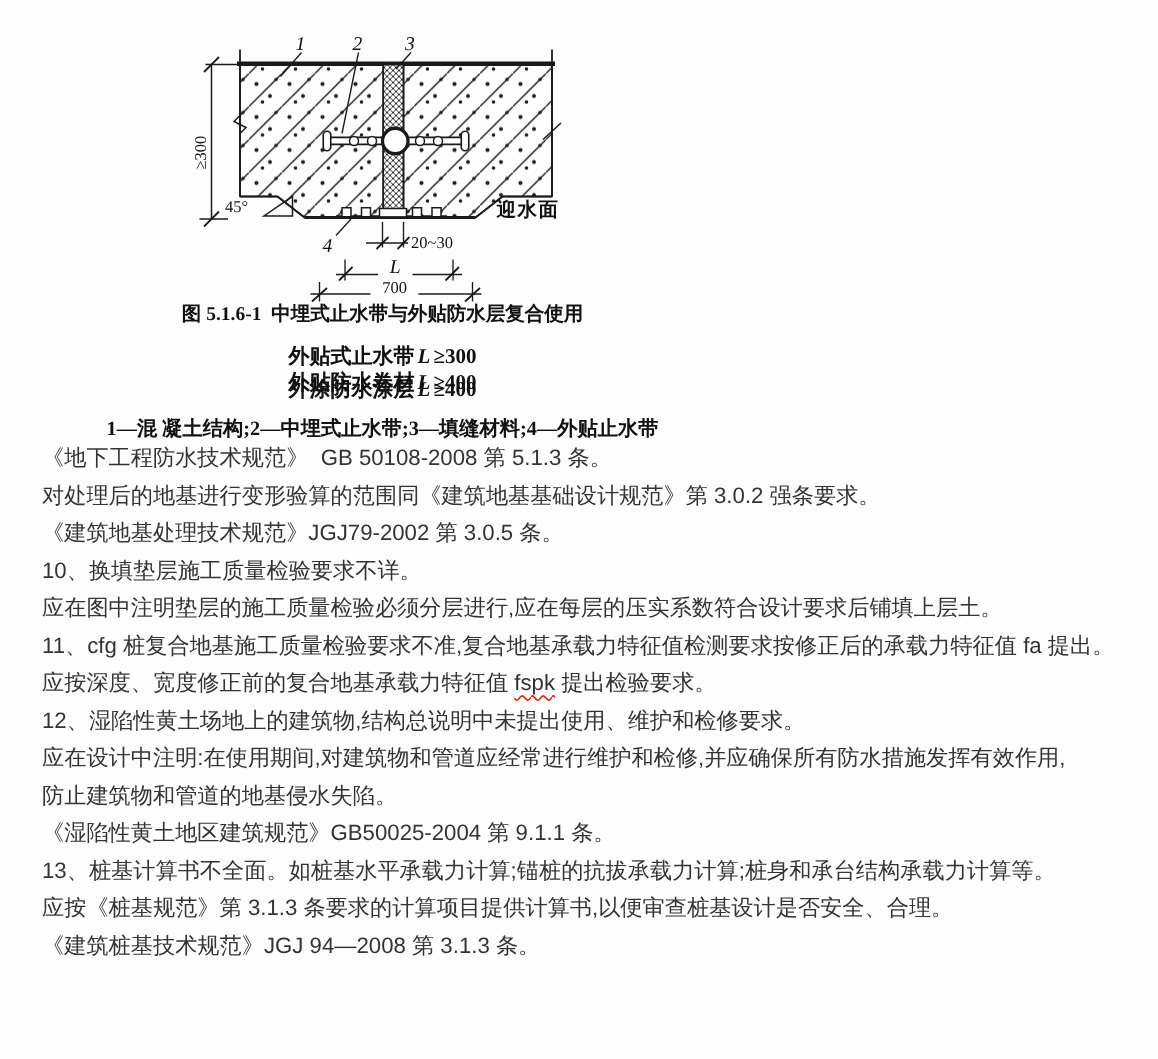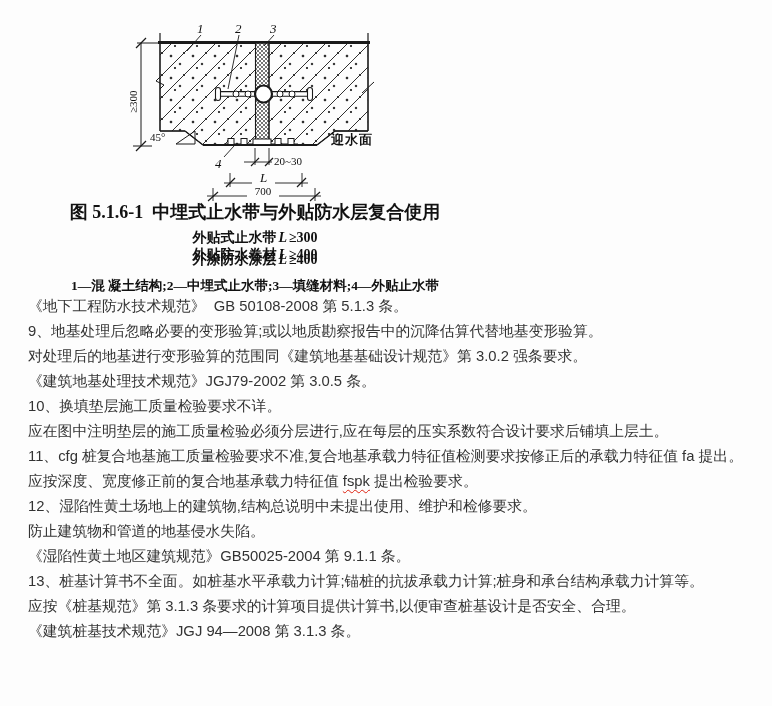--- a/index.html
+++ b/index.html
@@ -5,21 +5,21 @@
   html,body{margin:0;padding:0;}
   .page{position:relative;width:772px;height:706px;background:#fdfdfd;overflow:hidden;
         font-family:"Liberation Sans",sans-serif;color:#333;}
   .figure{position:absolute;left:100px;top:5px;}
   .figure text{font-family:"Liberation Serif",serif;fill:#111;}
   .figure .lbl{font-size:13px;font-style:italic;}
   .figure .dim{font-size:11px;}
   .figure line,.figure path,.figure polyline,.figure rect,.figure circle,.figure polygon{stroke:#1a1a1a;}
   .capline{position:absolute;left:0;width:510px;text-align:center;
            font-family:"Liberation Serif",serif;color:#111;white-space:pre;}
-  .cap-title{top:200px;font-size:18px;font-weight:bold;}
+  .cap-title{top:200px;font-size:13px;font-weight:bold;}
   .cap-note{font-size:14px;font-weight:600;}
   .cap-note i{font-family:"Liberation Serif",serif;font-style:italic;margin:0 2px;}
   .cap-legend{top:277px;font-size:13.5px;font-weight:600;}
   .bodytext{position:absolute;left:28px;top:294px;width:744px;}
   .bodytext p{margin:0;height:25px;line-height:25px;font-size:14.8px;white-space:pre;color:#333;}
   .sq{text-decoration:underline wavy #dd2211;text-decoration-thickness:1px;text-underline-offset:3px;}
 </style>
 </head>
 <body>
 
@@ -138,28 +138,28 @@
   <div class="capline cap-title">图 5.1.6-1  中埋式止水带与外贴防水层复合使用</div>
 
   <div class="capline cap-note" style="top:229px"><span>外贴式止水带</span><i>L</i><span>≥300</span></div>
   <div class="capline cap-note" style="top:246px"><span>外贴防水卷材</span><i>L</i><span>≥400</span></div>
   <div class="capline cap-note" style="top:251px"><span>外涂防水涂层</span><i>L</i><span>≥400</span></div>
 
   <div class="capline cap-legend">1—混 凝土结构;2—中埋式止水带;3—填缝材料;4—外贴止水带</div>
 
   <div class="bodytext">
     <p>《地下工程防水技术规范》  GB 50108-2008 第 5.1.3 条。</p>
-    <p>9、地基处理后忽略必要的变形验算;或以地质勘察报告中的沉降估算代替地基变形验算。</p>
     <p>对处理后的地基进行变形验算的范围同《建筑地基基础设计规范》第 3.0.2 强条要求。</p>
     <p>《建筑地基处理技术规范》JGJ79-2002 第 3.0.5 条。</p>
     <p>10、换填垫层施工质量检验要求不详。</p>
     <p>应在图中注明垫层的施工质量检验必须分层进行,应在每层的压实系数符合设计要求后铺填上层土。</p>
     <p>11、cfg 桩复合地基施工质量检验要求不准,复合地基承载力特征值检测要求按修正后的承载力特征值 fa 提出。</p>
     <p><span>应按深度、宽度修正前的复合地基承载力特征值 </span><span class="sq">fspk</span><span> 提出检验要求。</span></p>
     <p>12、湿陷性黄土场地上的建筑物,结构总说明中未提出使用、维护和检修要求。</p>
+    <p>应在设计中注明:在使用期间,对建筑物和管道应经常进行维护和检修,并应确保所有防水措施发挥有效作用,</p>
     <p>防止建筑物和管道的地基侵水失陷。</p>
     <p>《湿陷性黄土地区建筑规范》GB50025-2004 第 9.1.1 条。</p>
     <p>13、桩基计算书不全面。如桩基水平承载力计算;锚桩的抗拔承载力计算;桩身和承台结构承载力计算等。</p>
     <p>应按《桩基规范》第 3.1.3 条要求的计算项目提供计算书,以便审查桩基设计是否安全、合理。</p>
     <p>《建筑桩基技术规范》JGJ 94—2008 第 3.1.3 条。</p>
   </div>
 
 </div>
 
 </body></html>

